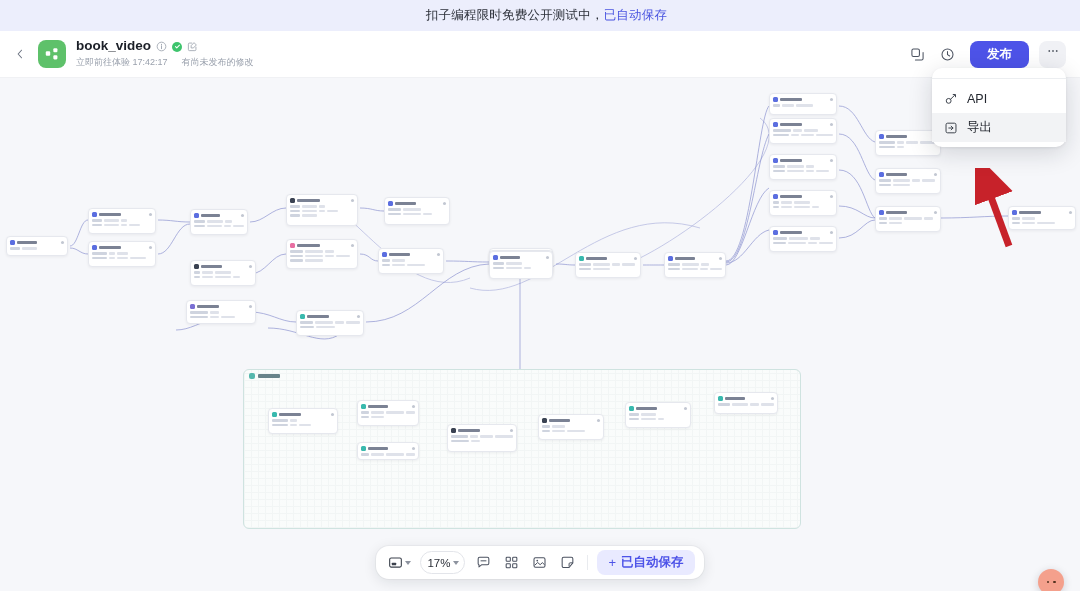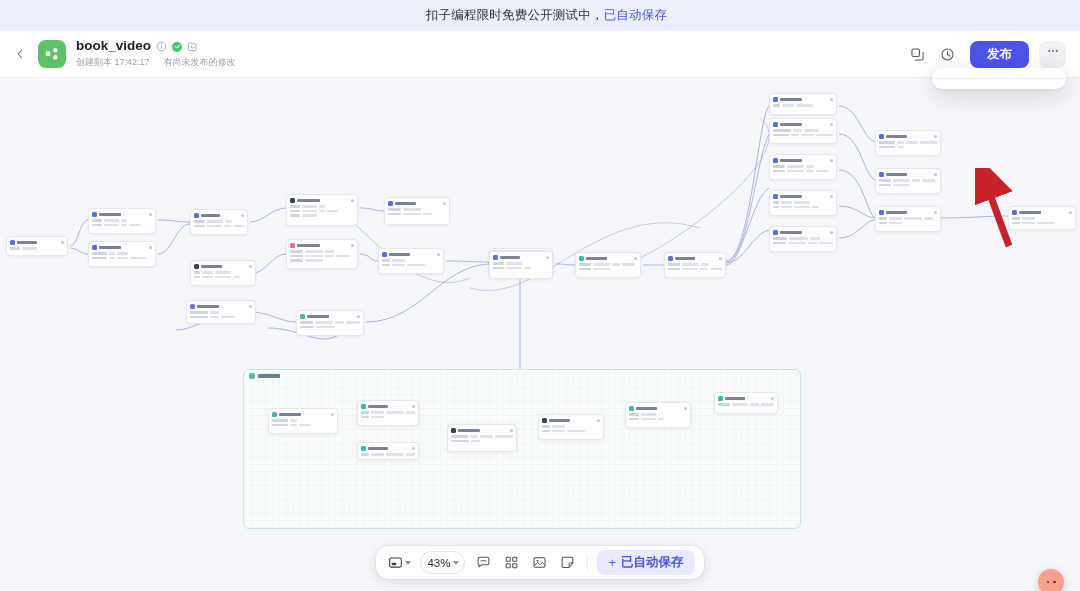--- a/index.html
+++ b/index.html
@@ -205,21 +205,21 @@
           </svg>
         </span>
         <span class="mini-icon">
           <svg width="11" height="11" viewBox="0 0 16 16" fill="none">
             <path d="M7 3H3.6A1.6 1.6 0 002 4.6v7.8A1.6 1.6 0 003.6 14h7.8a1.6 1.6 0 001.6-1.6V9" stroke="currentColor" stroke-width="1.2" stroke-linecap="round"></path>
             <path d="M10.2 2.4l3.4 3.4-4.3 4.3H6.0V6.8l4.2-4.4z" stroke="currentColor" stroke-width="1.2" stroke-linejoin="round"></path>
           </svg>
         </span>
       </div>
       <div class="sub-row">
-        <span class="sub-text">创建副本 17:42:17</span>
+        <span class="sub-text">立即前往体验 17:42:17</span>
         <span class="sub-text">有尚未发布的修改</span>
       </div>
     </div>
 
     <div class="header-spacer"></div>
 
     <div class="hdr-icon-btn">
       <svg width="15" height="15" viewBox="0 0 18 18" fill="none">
         <rect x="2.3" y="2.3" width="9" height="9" rx="1.8" stroke="currentColor" stroke-width="1.25"></rect>
         <path d="M6.5 15.7h7.4a1.8 1.8 0 001.8-1.8V6.5" stroke="currentColor" stroke-width="1.25" stroke-linecap="round"></path>
@@ -903,33 +903,51 @@
     <defs>
       <marker id="ah" markerWidth="7" markerHeight="7" refX="3.2" refY="3.2" orient="auto">
         <path d="M0,0 L7,3.2 L0,6.4 z" fill="#c7222a"></path>
       </marker>
     </defs>
     <line x1="34" y1="78" x2="9" y2="10" stroke="#c7222a" stroke-width="7" stroke-linecap="butt" marker-end="url(#ah)"></line>
   </svg>
 
   <div class="menu" id="menu">
       <div class="menu-sep"></div>
+      <div class="menu-item">
+        <span class="menu-ico">
+          <svg viewBox="0 0 18 18" fill="none" width="14" height="14">
+            <circle cx="6" cy="11.4" r="3.1" stroke="currentColor" stroke-width="1.25"></circle>
+            <path d="M8.6 9.2l5-5M11.8 3.2h3v3" stroke="currentColor" stroke-width="1.25" stroke-linecap="round" stroke-linejoin="round"></path>
+          </svg>
+        </span>
+        <span>API</span>
+      </div>
+      <div class="menu-item active">
+        <span class="menu-ico">
+          <svg viewBox="0 0 18 18" fill="none" width="14" height="14">
+            <rect x="2.6" y="2.8" width="12.8" height="12.4" rx="2" stroke="currentColor" stroke-width="1.25"></rect>
+            <path d="M6.2 9h5.2M9.2 6.6L11.6 9l-2.4 2.4" stroke="currentColor" stroke-width="1.25" stroke-linecap="round" stroke-linejoin="round"></path>
+          </svg>
+        </span>
+        <span>导出</span>
+      </div>
     </div>
 
   <div class="toolbar-wrap">
     <div class="tb-group">
       <div class="tb-screen">
         <svg width="15" height="15" viewBox="0 0 18 18" fill="none">
           <rect x="2" y="3.5" width="14" height="11" rx="1.8" stroke="currentColor" stroke-width="1.3"></rect>
           <rect x="4.6" y="9.2" width="5.2" height="3.2" rx=".7" fill="currentColor"></rect>
         </svg>
         <span class="caret"></span>
       </div>
       <div class="tb-select">
-        <span>43%</span>
+        <span>17%</span>
         <span class="caret"></span>
       </div>
       <div class="tb-btn">
         <svg width="15" height="15" viewBox="0 0 18 18" fill="none">
           <path d="M2.6 4.4a1.8 1.8 0 011.8-1.8h9.2a1.8 1.8 0 011.8 1.8v5.4a1.8 1.8 0 01-1.8 1.8H7l-3.4 2.6v-2.6a1 1 0 01-1-1V4.4z" stroke="currentColor" stroke-width="1.25" stroke-linejoin="round"></path>
           <path d="M6 7h6" stroke="currentColor" stroke-width="1.2" stroke-linecap="round"></path>
         </svg>
       </div>
       <div class="tb-btn">
         <svg width="15" height="15" viewBox="0 0 18 18" fill="none">

